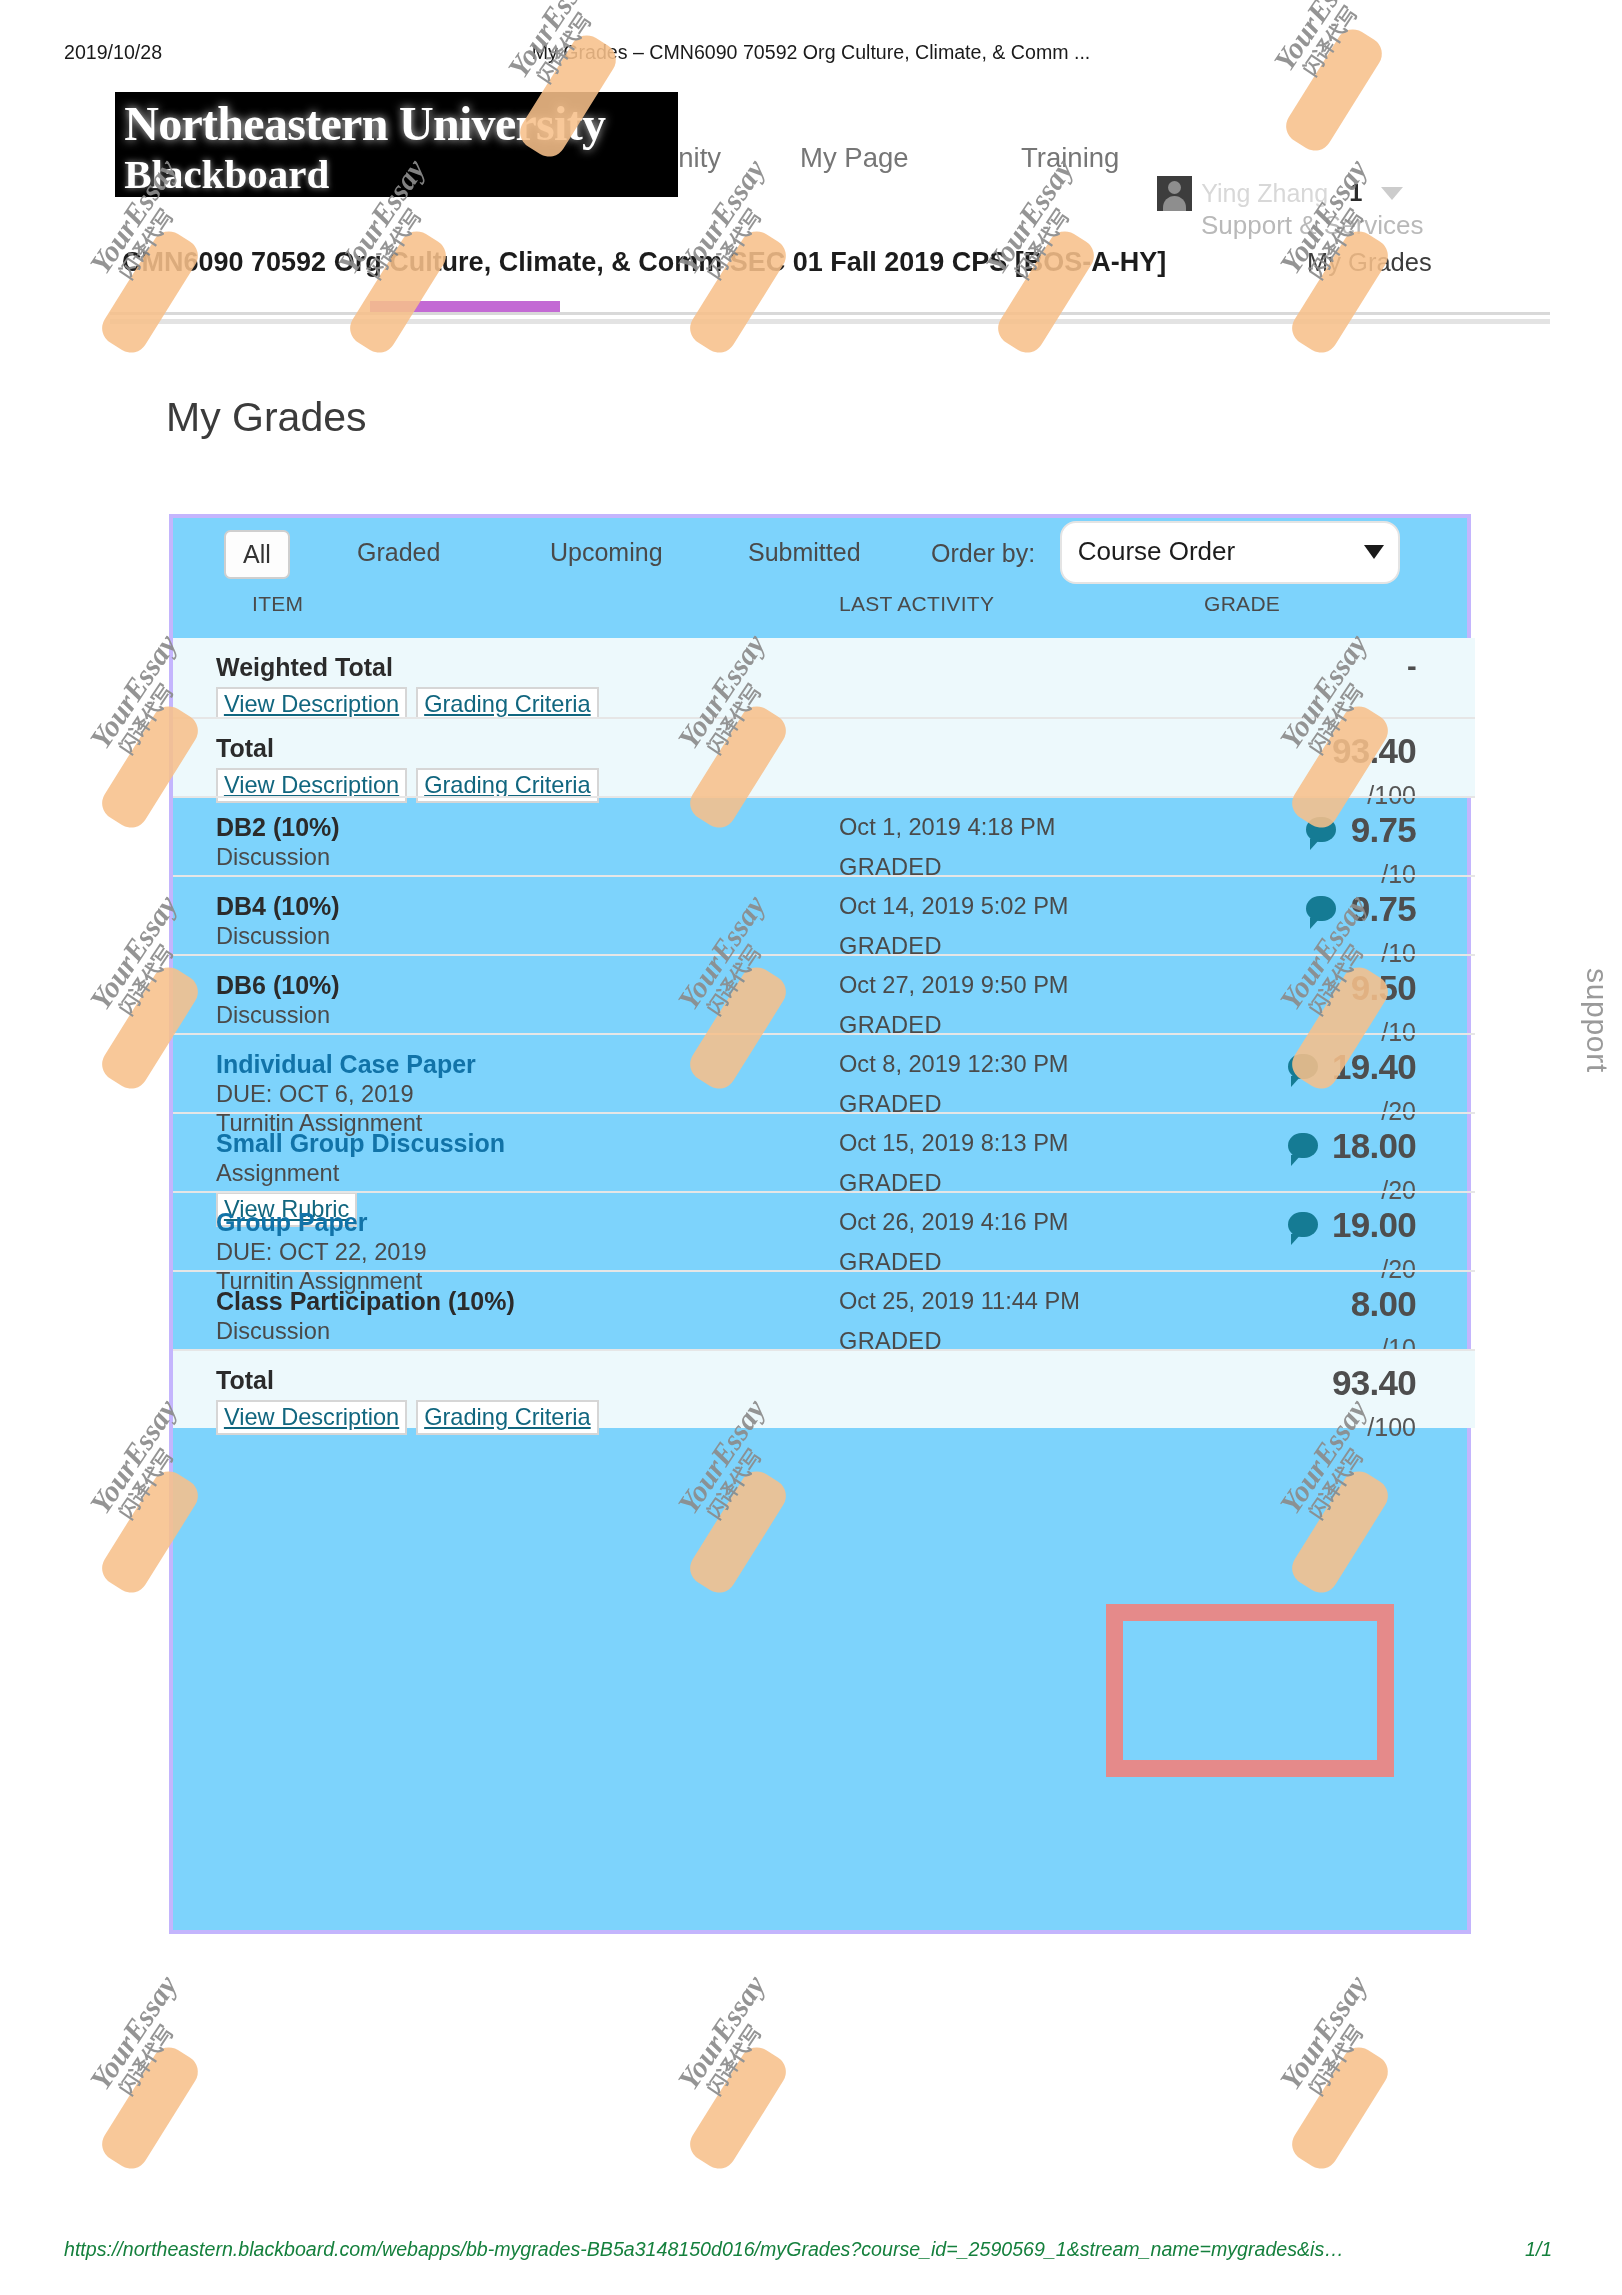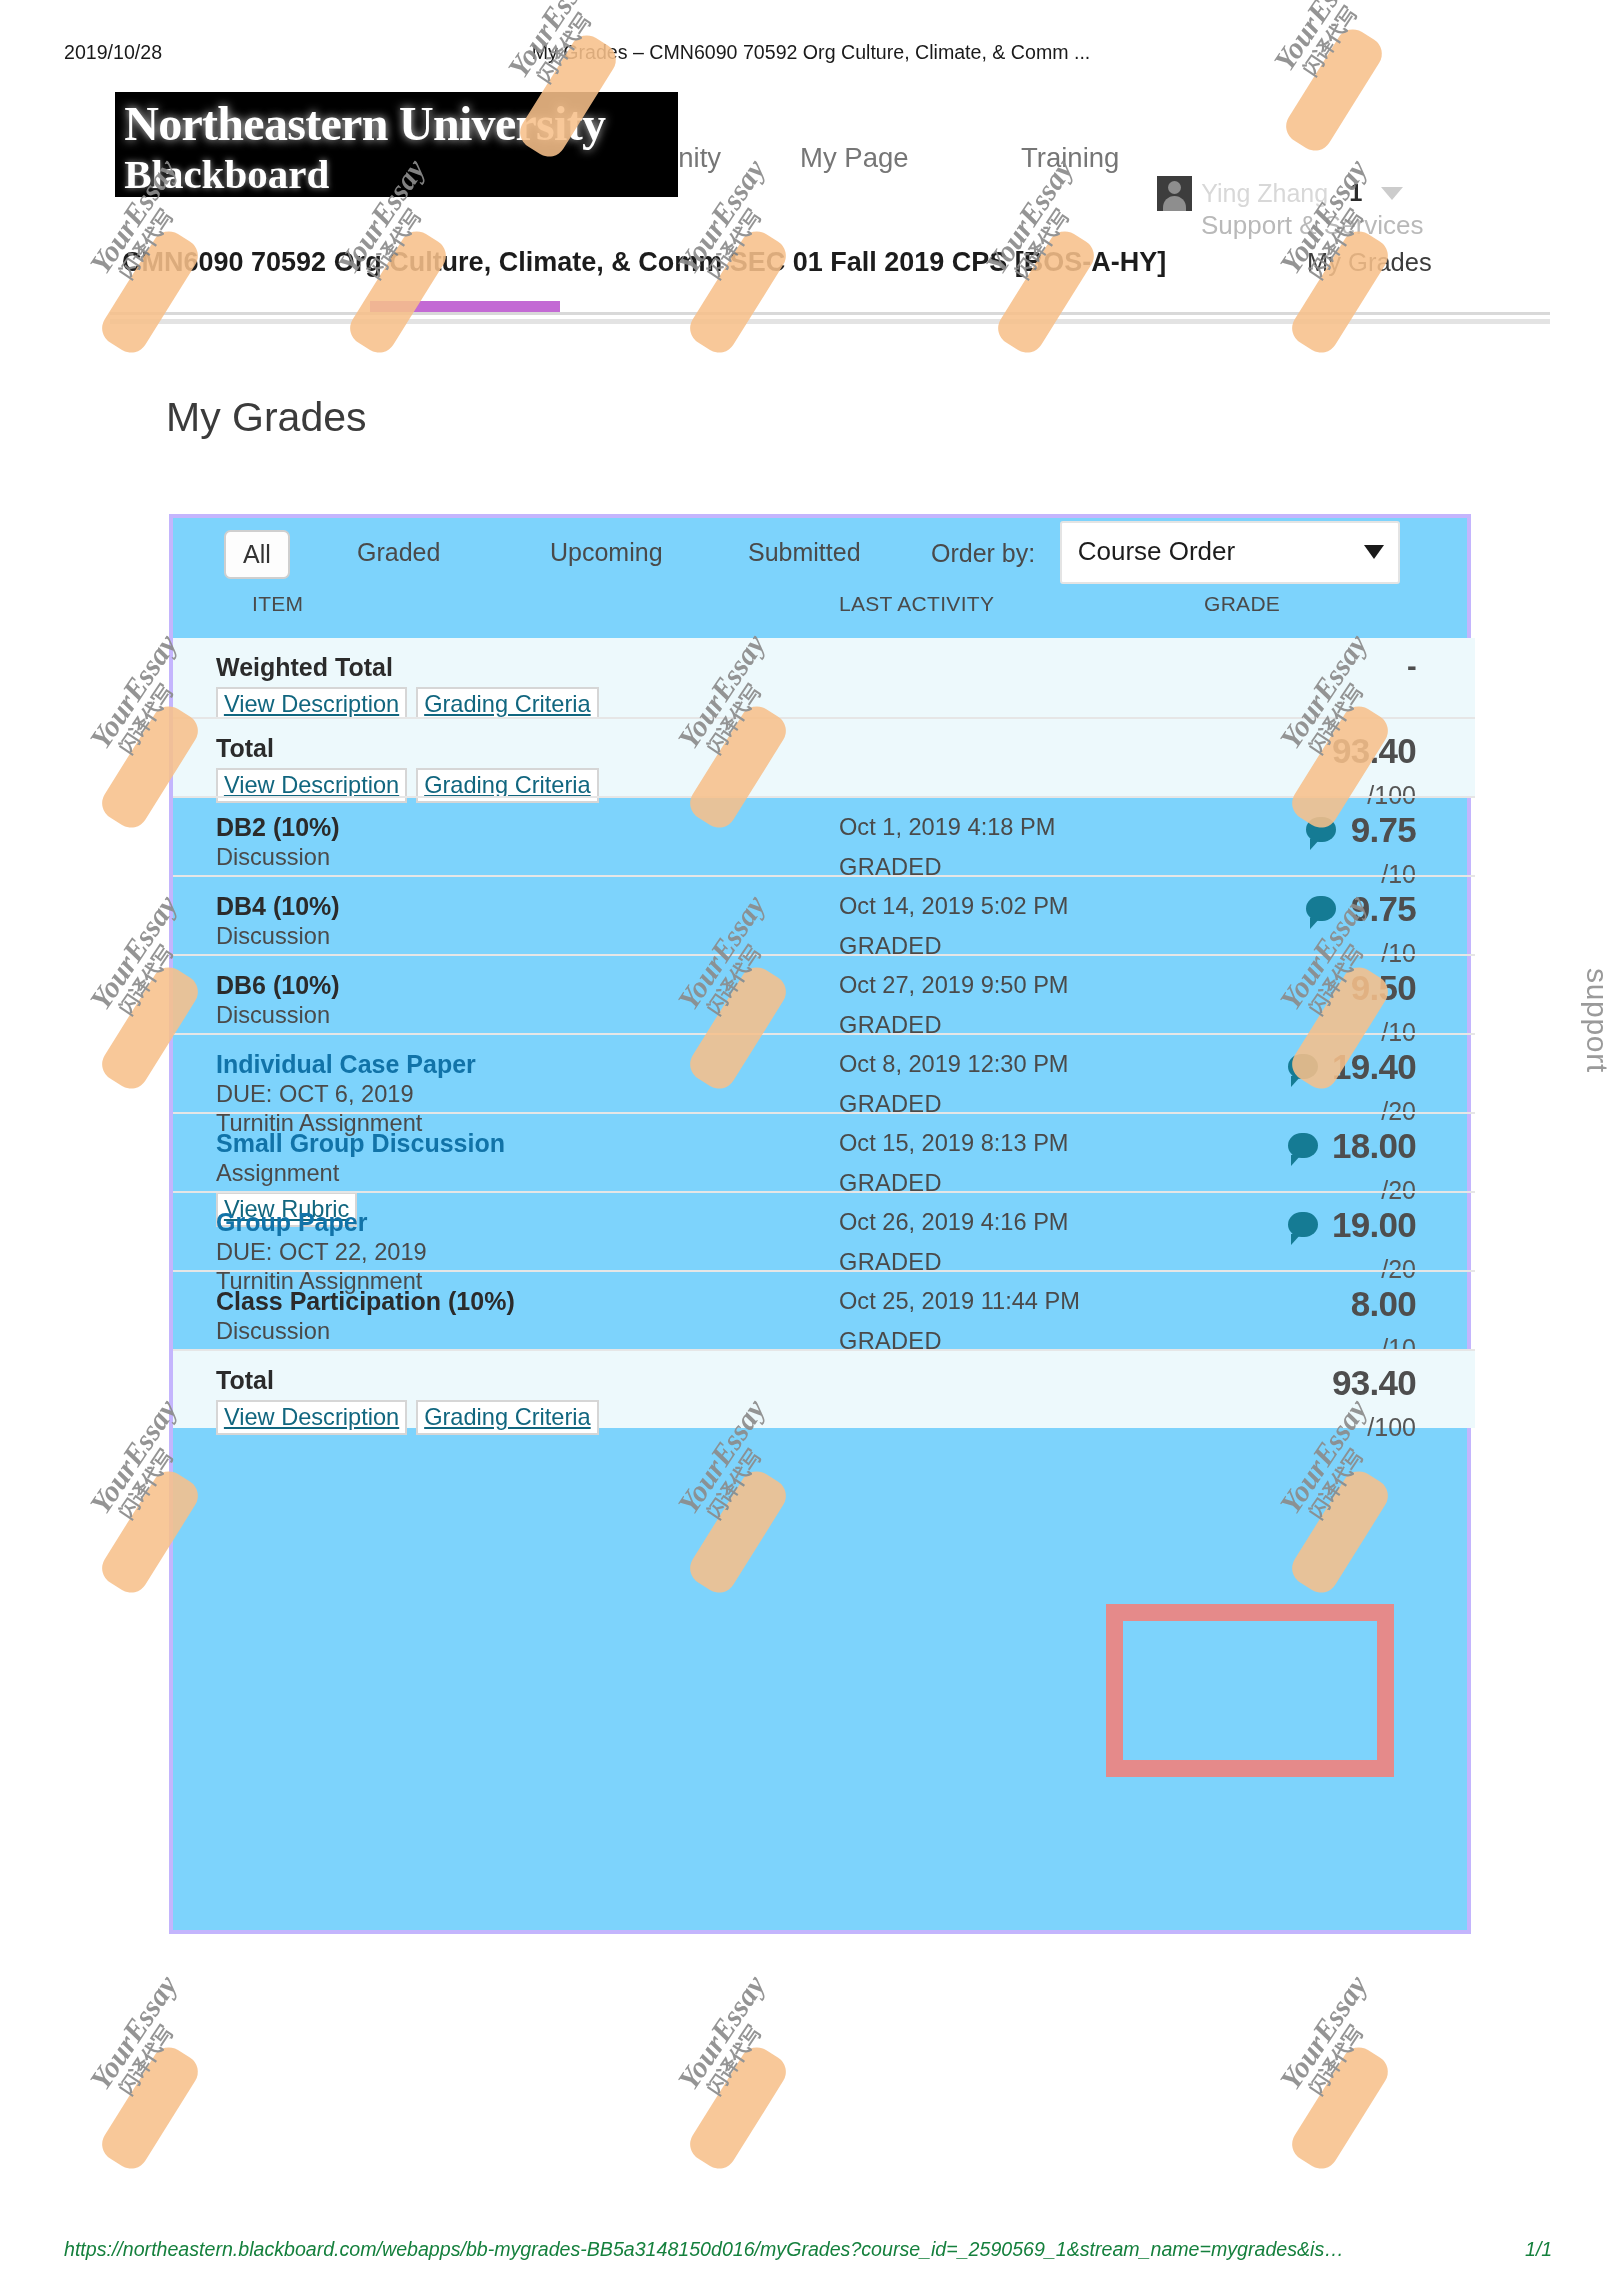--- a/index.html
+++ b/index.html
@@ -262,21 +262,21 @@
     font-size: 25px;
     color: #4a4a4a;
   }
   .orderby-select {
     position: absolute;
     left: 887px;
     top: 2.6px;
     width: 340px;
     height: 63px;
     border: 2px solid #e4e4e4;
-    border-radius: 3px;
+    border-radius: 16px;
     background: #ffffff;
     box-sizing: border-box;
   }
   .orderby-value {
     position: absolute;
     left: 15.7px;
     top: 13px;
     font-size: 26px;
     color: #1c1c1c;
   }

